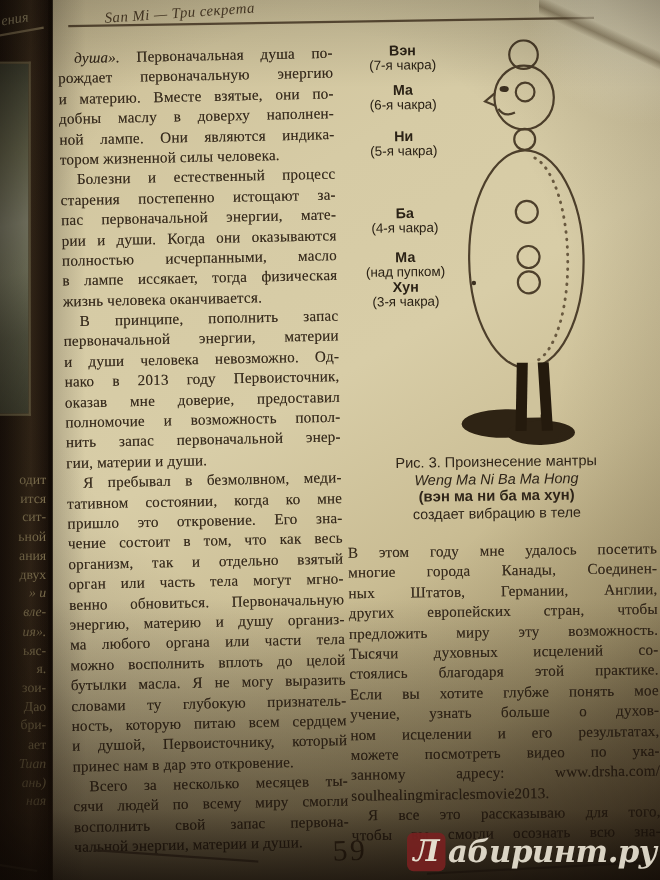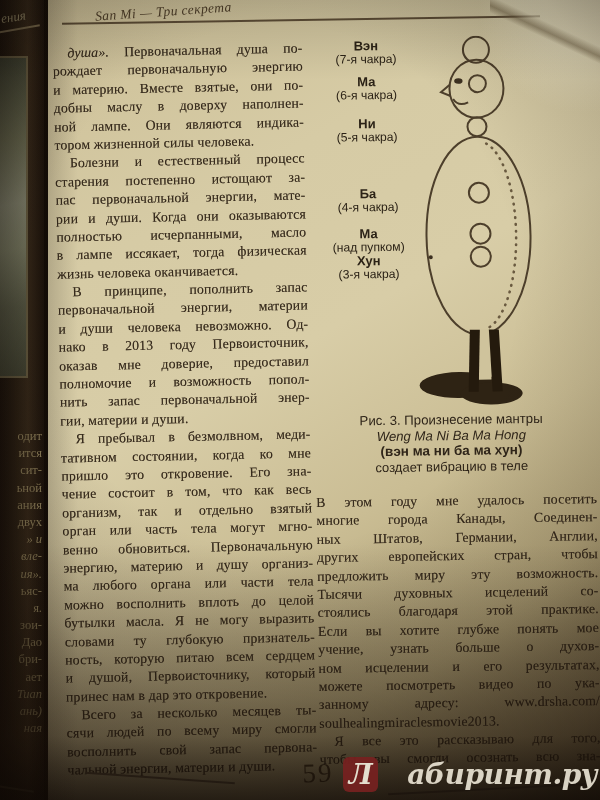--- a/index.html
+++ b/index.html
@@ -82,21 +82,21 @@
       linear-gradient(to right,rgba(15,9,5,.45),rgba(0,0,0,0) 13%),
       linear-gradient(to bottom,rgba(0,0,0,.14),rgba(0,0,0,0) 10% 68%,rgba(22,14,7,.4) 92%,rgba(14,8,4,.78) 100%),
       radial-gradient(ellipse 95% 78% at 46% 36%,rgba(0,0,0,0) 42%,rgba(26,16,8,.16) 66%,rgba(26,16,8,.45) 88%,rgba(18,11,5,.65) 100%);}
 
   
   .watermark{position:absolute;right:3px;bottom:8px;display:flex;align-items:center;opacity:.93;}
   .wm-box{width:35px;height:35px;margin-right:2px;border-radius:6px;background:#772120;
     display:flex;align-items:center;justify-content:center;
     font:bold italic 27px "DejaVu Serif",serif;color:#f2ecdc;}
   .wm-text{font:bold italic 28px "DejaVu Serif",serif;color:rgba(242,236,220,.95);
-    letter-spacing:-0.5px;margin-left:27px;}
+    letter-spacing:-0.5px;}
 </style>
 </head>
 <body>
 
 <div class="photo">
 
   <div class="left-page">
     <div class="lp-header">ения</div>
     <div class="lp-header-rule"></div>
     <div class="lp-image"></div>

